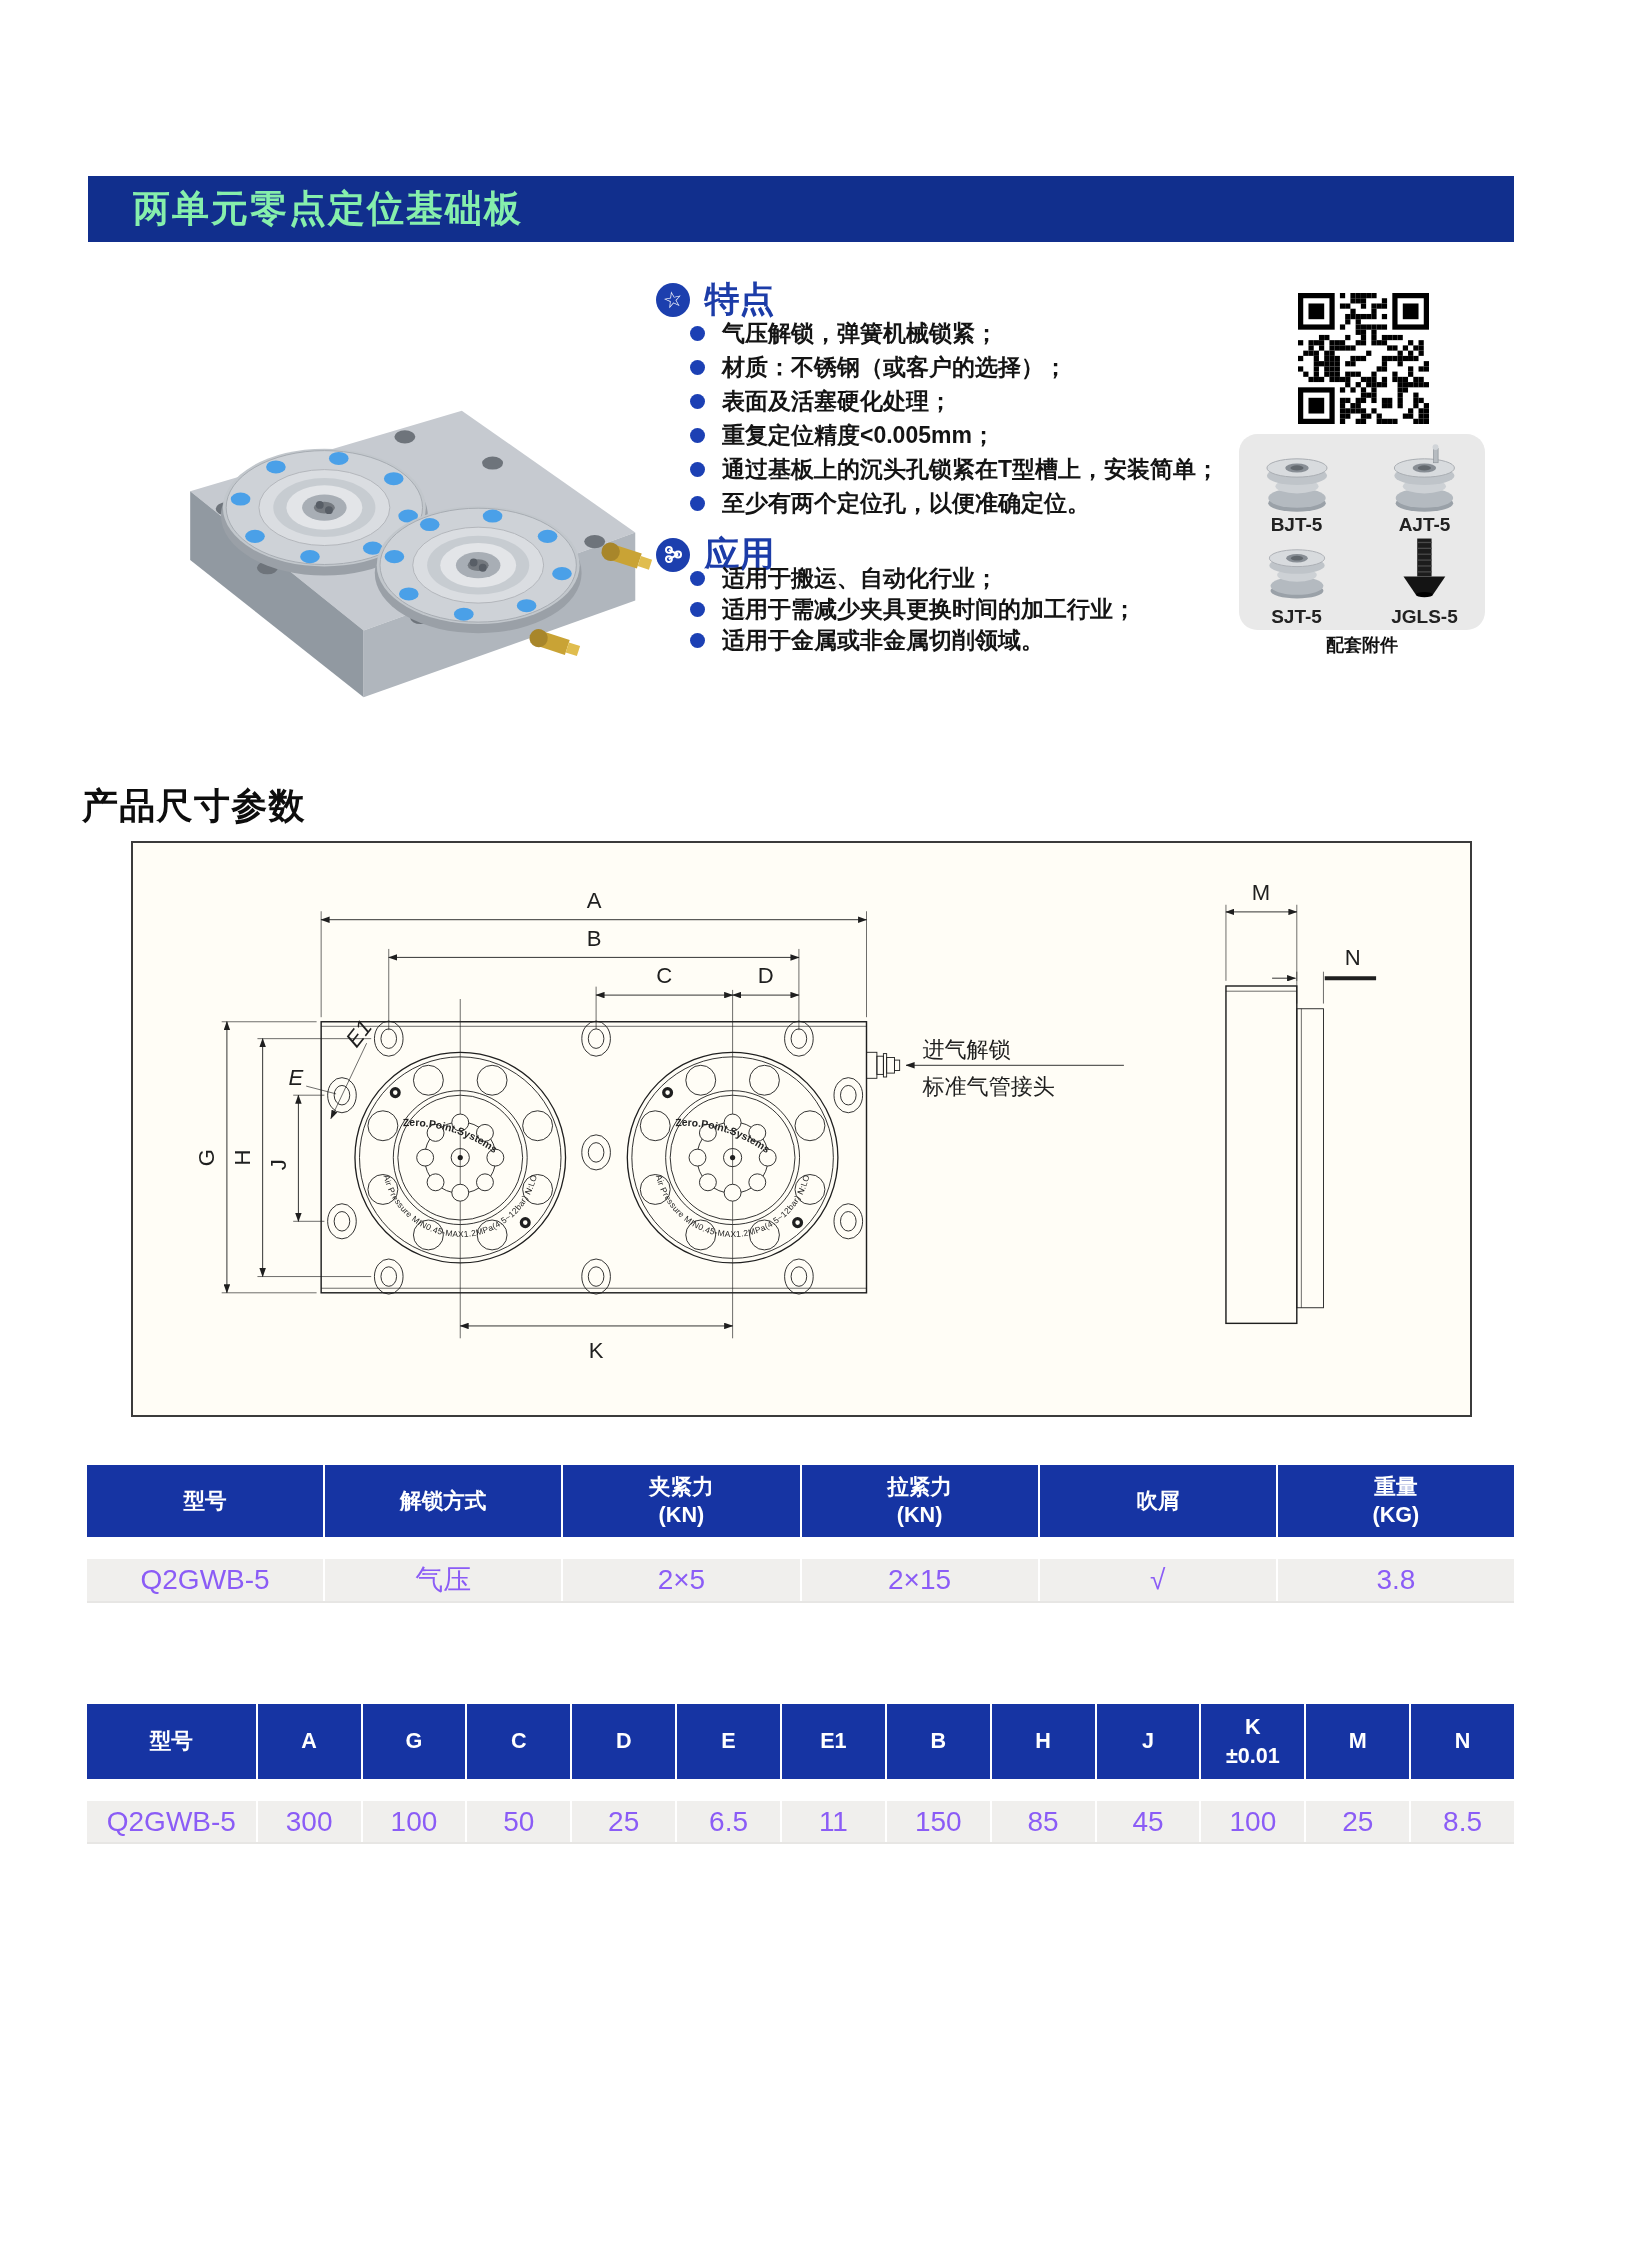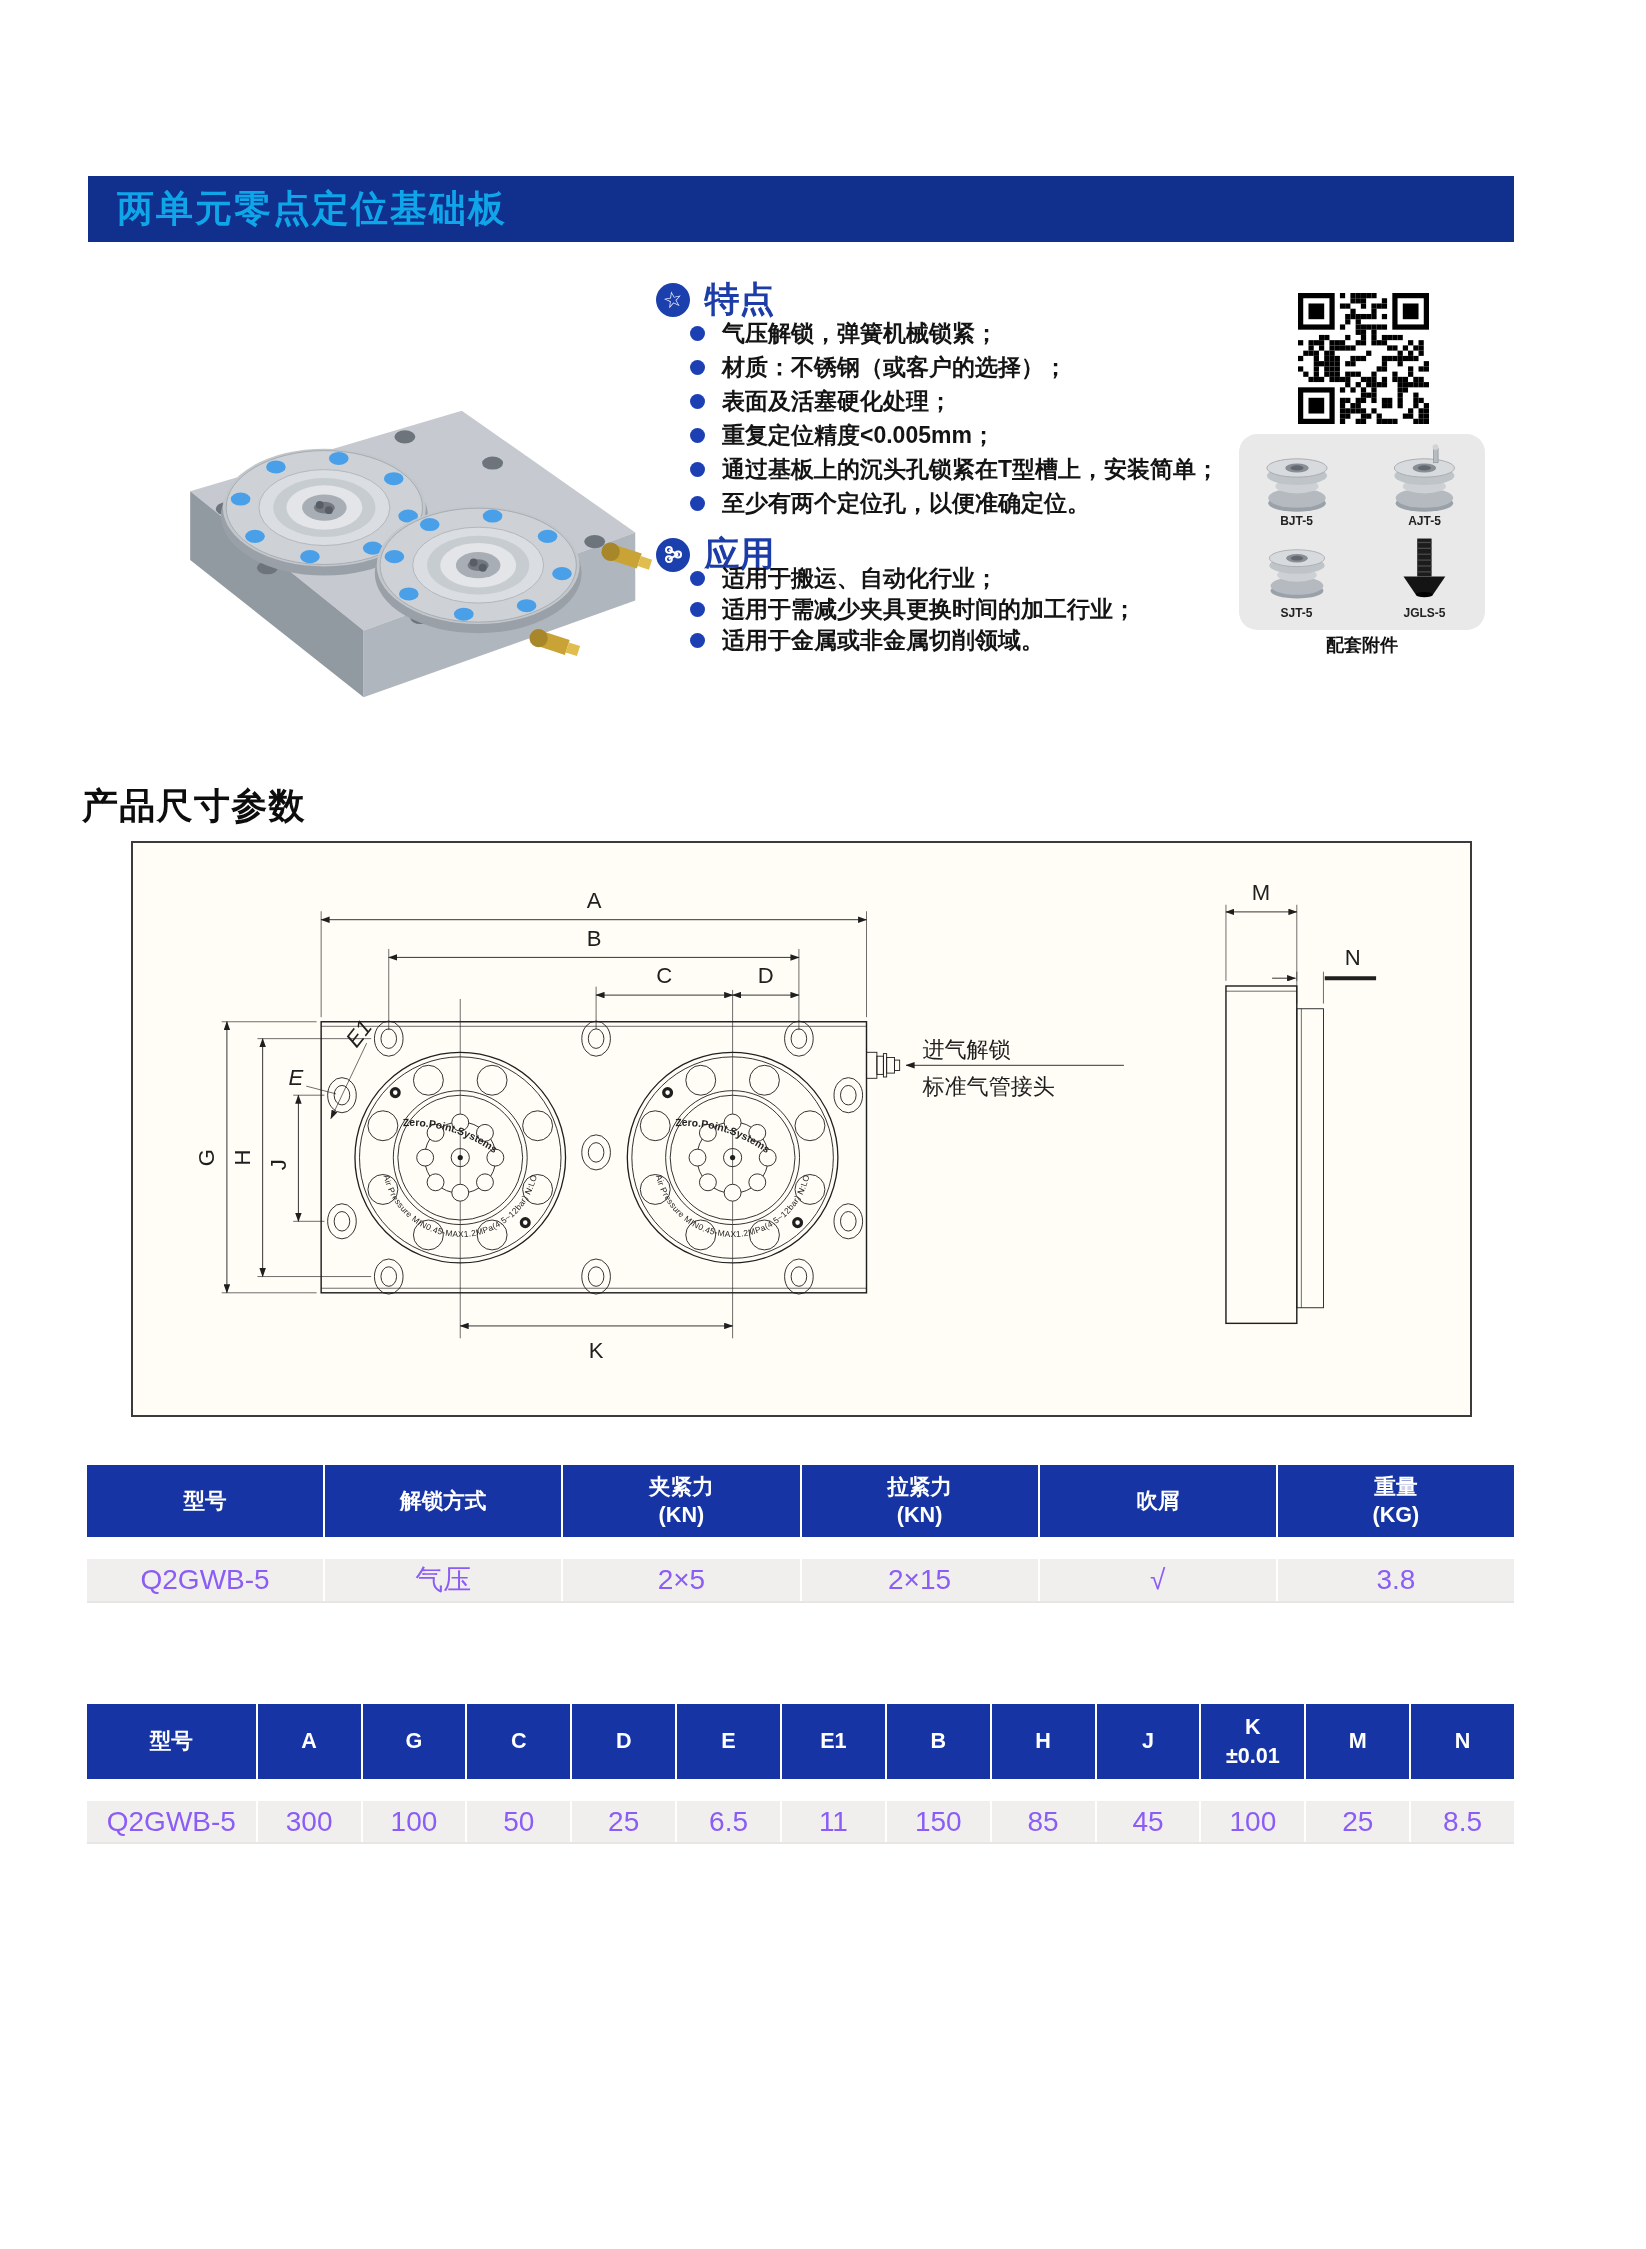--- a/index.html
+++ b/index.html
@@ -3,40 +3,40 @@
 <meta charset="utf-8">
 <style>
   html,body{margin:0;padding:0;background:#ffffff;}
   .page{position:relative;width:1647px;height:2250px;background:#ffffff;overflow:hidden;
         font-family:"Liberation Sans","DejaVu Sans",sans-serif;color:#111;}
   .abs{position:absolute;}
 
   
   .banner{left:88px;top:176px;width:1426px;height:66px;background:#112f8d;
           display:flex;align-items:center;}
-  .banner-title{color:#0ea5e9;font-size:37px;font-weight:700;letter-spacing:2px;padding-left:29px;}
+  .banner-title{color:#86efac;font-size:37px;font-weight:700;letter-spacing:2px;padding-left:45px;}
 
   
   .sec-head{display:flex;align-items:center;gap:14.4px;}
   .sec-icon{width:34px;height:34px;border-radius:50%;background:#1c3fae;display:flex;
             align-items:center;justify-content:center;color:#fff;flex:0 0 auto;}
   .sec-icon .star{font-size:22px;line-height:1;transform:rotate(-12deg);}
   .sec-title{font-size:35px;font-weight:700;color:#1c3ca8;}
 
   
   .b-list{display:flex;flex-direction:column;}
   .b-item{display:flex;align-items:center;}
   .feat .b-item{height:34px;}
   .apps .b-item{height:31px;}
   .b-dot{width:15px;height:15px;border-radius:50%;background:#1c40b4;margin-right:17px;flex:0 0 auto;}
   .b-text{font-size:23px;font-weight:700;color:#141414;white-space:nowrap;}
 
   
   .acc-panel{left:1239px;top:434px;width:246px;height:196px;background:#e9e9e9;border-radius:18.3px;}
-  .acc-label{position:absolute;width:111px;text-align:center;font-size:12px;font-weight:700;color:#222;}
+  .acc-label{position:absolute;width:111px;text-align:center;font-size:19px;font-weight:700;color:#222;}
   .acc-caption{left:1239px;top:633px;width:246px;text-align:center;font-size:18px;font-weight:700;color:#111;}
 
   
   .dim-sec-title{left:82px;top:782px;font-size:36px;font-weight:700;color:#0d0d0d;letter-spacing:1.3px;}
 
   
   .draw-box{left:131px;top:841px;width:1341px;height:576px;border:2px solid #3b3b3b;background:#fffdf6;box-sizing:border-box;}
   .draw-box svg{display:block;width:100%;height:100%;}
   .dline{stroke:#1f1f1f;stroke-width:1.4;fill:none;}
   .dthin{stroke:#1f1f1f;stroke-width:1;fill:none;}

